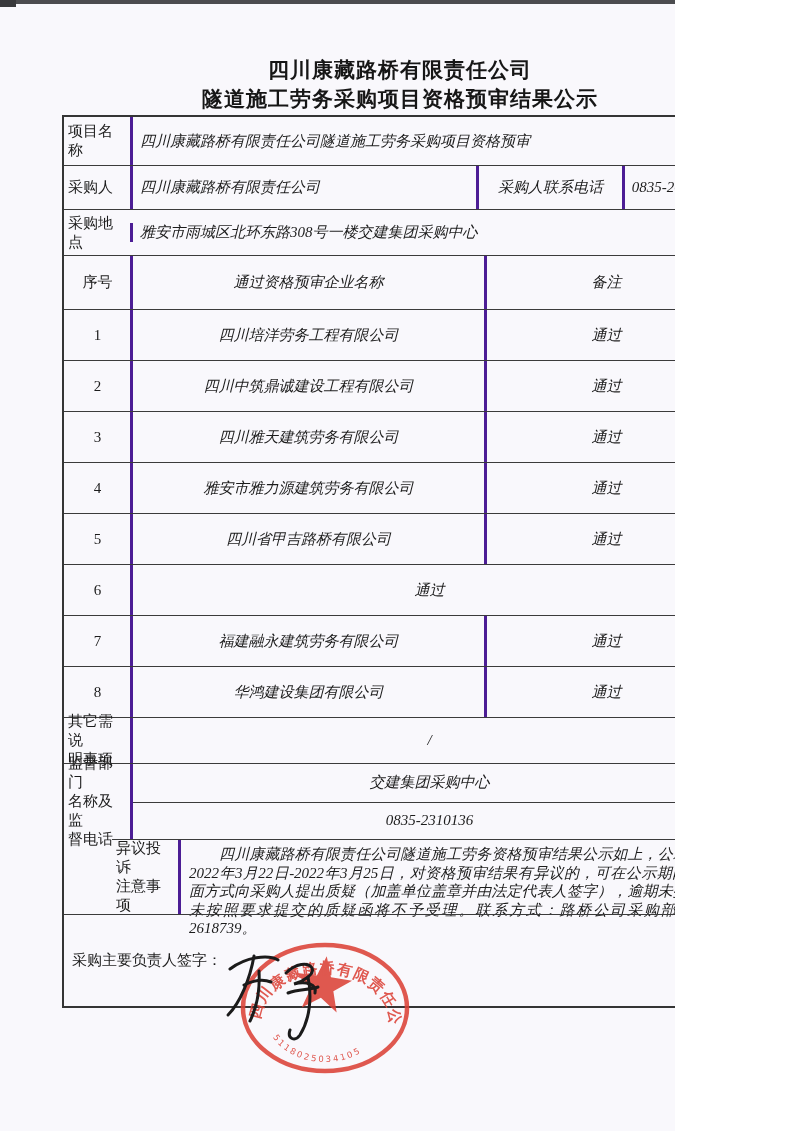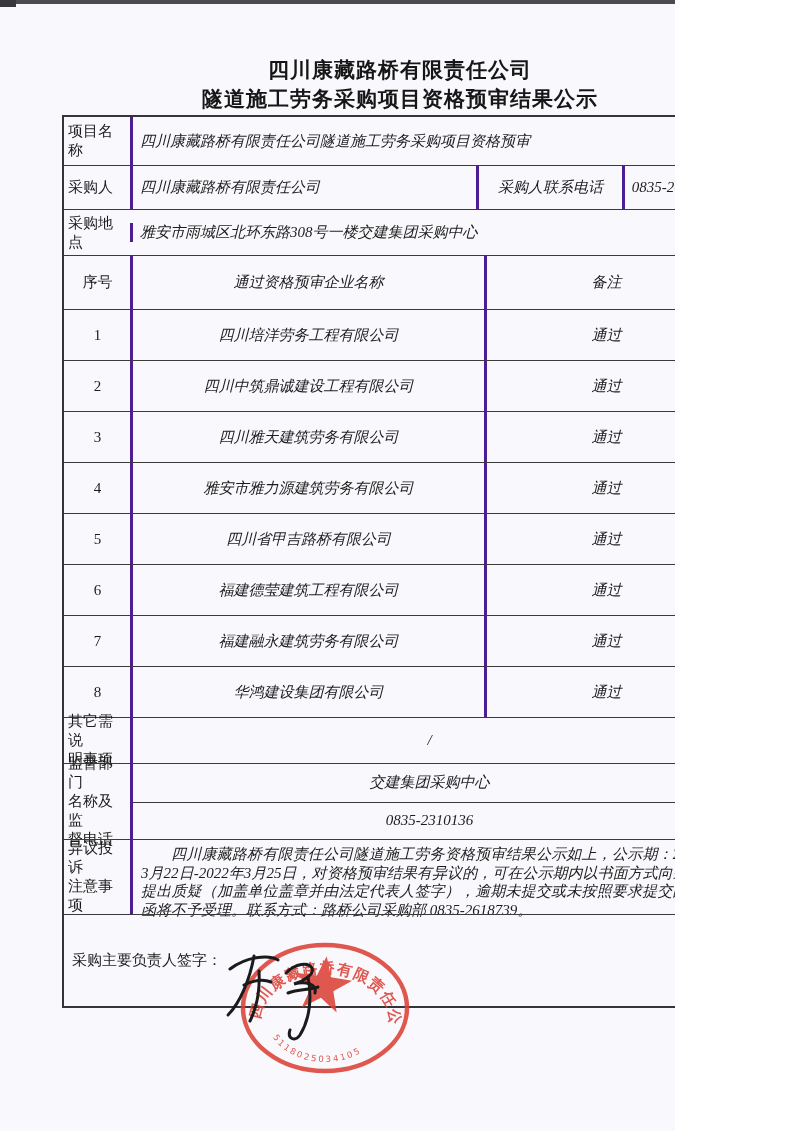--- a/index.html
+++ b/index.html
@@ -35,21 +35,21 @@
 
   .r-project   { height:48px; }
   .r-purchaser { height:44px; }
   .r-location  { height:46px;align-items:center; }
   .r-period    { height:38px; }
   .r-head      { height:54px; font-weight:bold; }
   .r-head .cell { font-weight:normal; }
   .r-company   { height:51px; }
   .r-other     { height:46px; }
   .r-supervision { height:76px; }
-  .r-objection { height:75px; }
+  .r-objection { height:75px;margin-left:48px; }
   .r-sign      { height:92px; }
 
   .stack { display:flex; flex-direction:column; flex:1 1 auto; }
   .sub-cell { flex:1 1 50%; display:flex; align-items:center; justify-content:center; font-size:15px; }
   .sub-cell + .sub-cell { border-top:1px solid #3b3b3b; }
 
   .obj-cell { align-items:flex-start; padding:5px 8px 4px 8px; }
   .obj-text { font-size:15px; line-height:18.5px; text-indent:2em; text-align:justify; }
 
   .sign-cell { position:relative; padding-left:8px; }
@@ -117,21 +117,20 @@
       <div class="cell w-name center">雅安市雅力源建筑劳务有限公司</div>
       <div class="cell grow center">通过</div>
     </div>
     <div class="row r-company">
       <div class="cell w-label center">5</div>
       <div class="cell w-name center">四川省甲吉路桥有限公司</div>
       <div class="cell grow center">通过</div>
     </div>
     <div class="row r-company">
       <div class="cell w-label center">6</div>
-      <div class="cell w-name center">福建德莹建筑工程有限公司</div>
       <div class="cell grow center">通过</div>
     </div>
     <div class="row r-company">
       <div class="cell w-label center">7</div>
       <div class="cell w-name center">福建融永建筑劳务有限公司</div>
       <div class="cell grow center">通过</div>
     </div>
     <div class="row r-company">
       <div class="cell w-label center">8</div>
       <div class="cell w-name center">华鸿建设集团有限公司</div>

